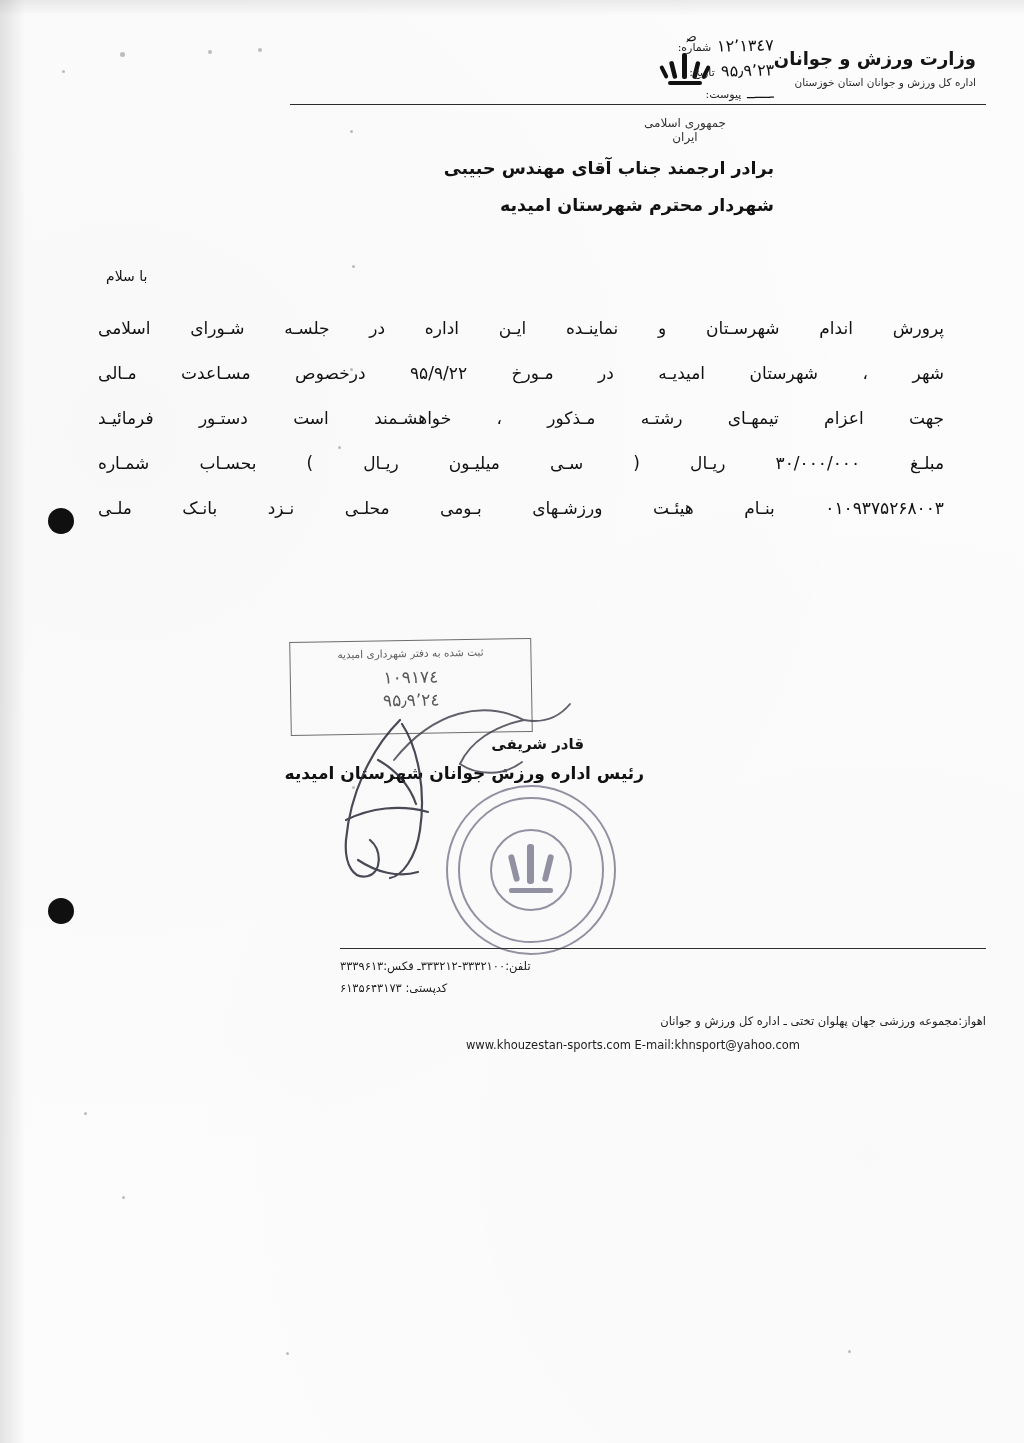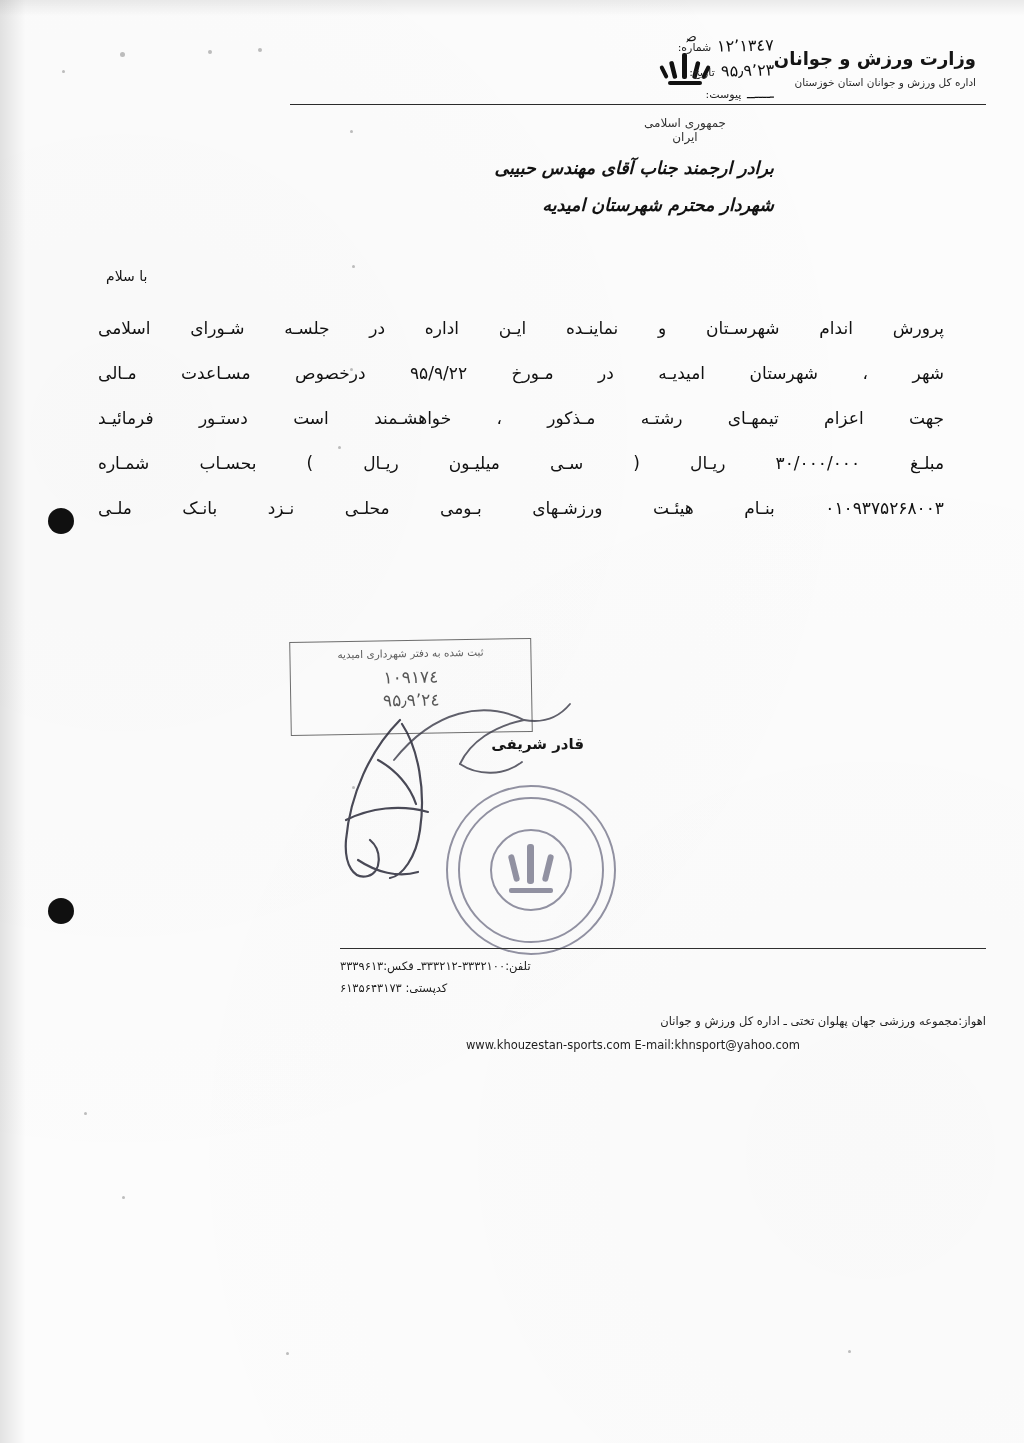--- a/index.html
+++ b/index.html
@@ -113,21 +113,20 @@
     left: 60px;
     direction: rtl;
     text-align: right;
   }
   .addressee {
     font-size: 17.5px;
     font-weight: bold;
     margin-right: 190px;
     line-height: 2.1;
     color: #121212;
-    font-style: italic;
   }
   .salutation {
     margin-top: 44px;
     margin-right: 0;
     font-size: 14px;
     text-align: left;
     direction: rtl;
     padding-left: 46px;
     color: #151515;
   }
@@ -363,20 +362,21 @@
   </div>
 
   <div class="recv-stamp">
     <div class="line1">ثبت شده به دفتر شهرداری امیدیه</div>
     <div class="num">۱۰۹۱۷٤</div>
     <div class="num2">۹۵٫۹٬۲٤</div>
   </div>
 
   <div class="signature-block">
     <div class="signer-name">قادر شریفی</div>
+    <div class="signer-title">رئیس اداره ورزش جوانان شهرستان امیدیه</div>
   </div>
 
   <svg class="ink-signature" viewBox="0 0 230 200">
     <g fill="none" stroke="#2b2b3a" stroke-width="2.2" stroke-linecap="round">
       <path d="M150 20 C120 50, 100 95, 96 140 C94 165, 104 180, 118 176 C132 172, 132 150, 120 140"></path>
       <path d="M152 24 C168 48, 176 90, 170 130 C166 158, 152 176, 140 178"></path>
       <path d="M96 120 C120 108, 150 104, 178 112"></path>
       <path d="M128 60 C146 70, 160 86, 166 104"></path>
       <path d="M108 160 C126 172, 148 178, 168 172"></path>
     </g>

